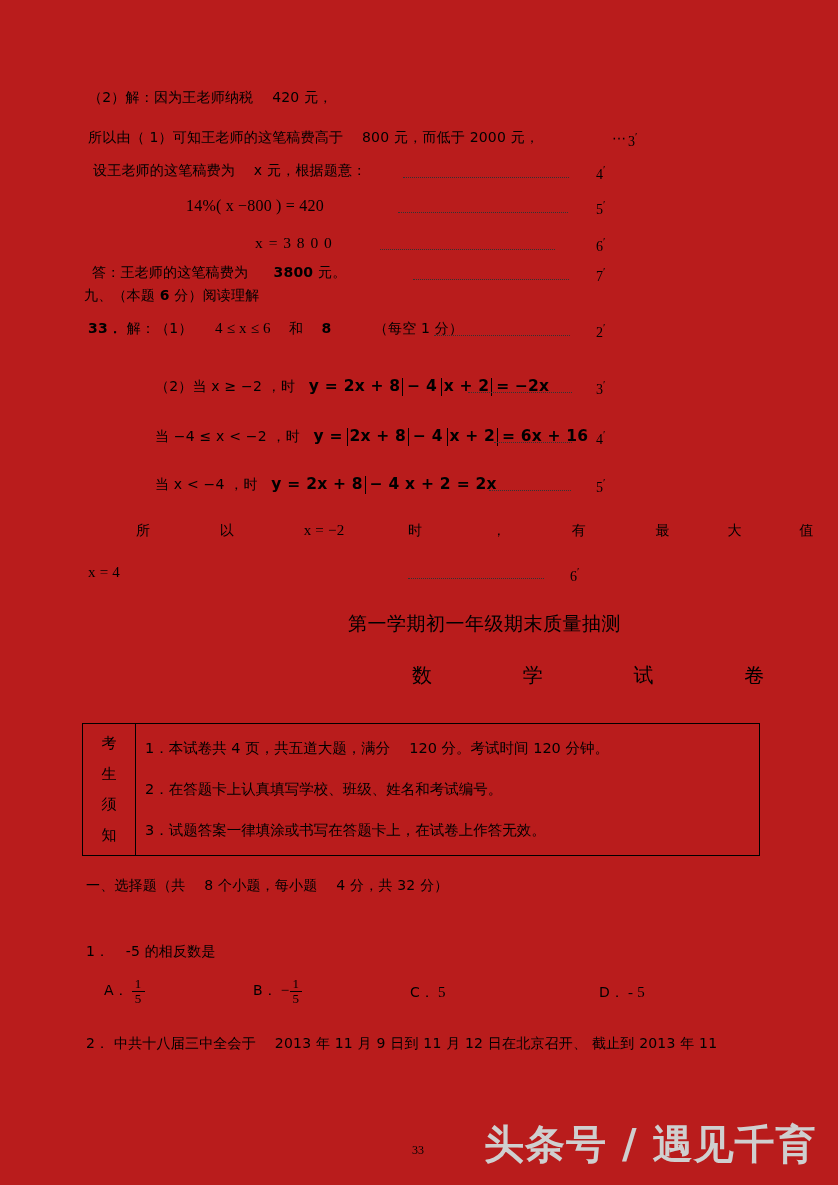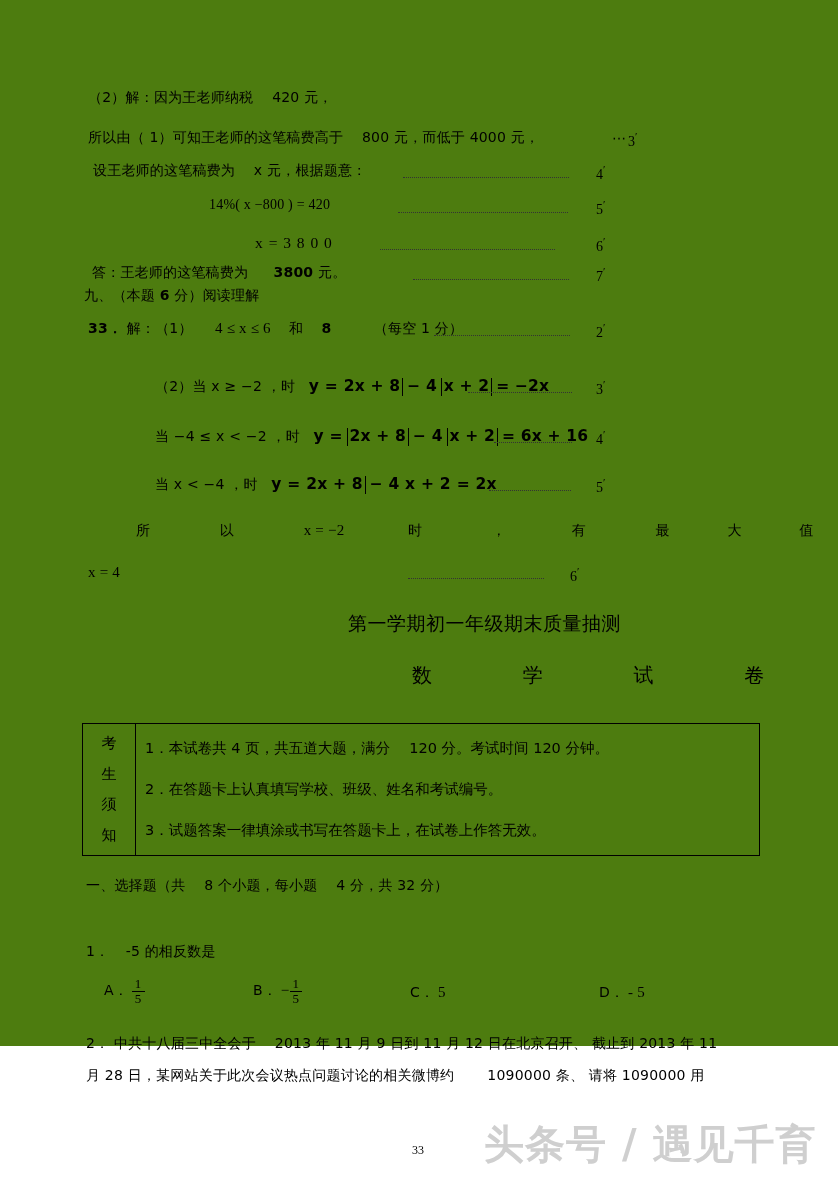--- a/index.html
+++ b/index.html
@@ -13,22 +13,22 @@
     position: relative;
     font-family: "Liberation Serif", "DejaVu Serif", serif;
     color: #000000;
     overflow: hidden;
   }
 
   .page {
     position: absolute;
     left: 0; top: 0;
     width: 838px;
-    height: 1046px;
-    background: #4d7c0f;
+    height: 1185px;
+    background: #b91c1c;
   }
 
   
   .ln {
     position: absolute;
     white-space: nowrap;
     font-size: 14.5px;
     line-height: 1;
     letter-spacing: 0.2px;
   }
@@ -164,29 +164,29 @@
     margin-left: 46px;
   }
 </style>
 </head>
 <body>
 
 <div class="page">
 
   <div class="ln cn" style="left:88px; top:90px;">（2）解：因为王老师纳税　 420 元，</div>
 
-  <div class="ln cn" style="left:88px; top:130px;">所以由（ 1）可知王老师的这笔稿费高于　 800 元，而低于 4000 元，</div>
+  <div class="ln cn" style="left:88px; top:130px;">所以由（ 1）可知王老师的这笔稿费高于　 800 元，而低于 2000 元，</div>
   <div class="mark" style="left:612px; top:130px;">⋯</div>
   <div class="mark" style="left:628px; top:130px;"><span>3</span><sup>′</sup></div>
 
   <div class="ln cn" style="left:93px; top:163px;">设王老师的这笔稿费为　 x 元，根据题意：</div>
   <div class="dots" style="left:403px; top:177px; width:166px;"></div>
   <div class="mark" style="left:596px; top:163px;"><span>4</span><sup>′</sup></div>
 
-  <div class="ln math" style="left:209px; top:198px; font-size:14px;">14%( x −800 ) = 420</div>
+  <div class="ln math" style="left:186px; top:198px; font-size:16px;">14%( x −800 ) = 420</div>
   <div class="dots" style="left:398px; top:212px; width:170px;"></div>
   <div class="mark" style="left:596px; top:198px;"><span>5</span><sup>′</sup></div>
 
   <div class="ln math" style="left:255px; top:235px; font-size:15.5px; letter-spacing:1px;">x = 3 8 0 0</div>
   <div class="dots" style="left:380px; top:249px; width:175px;"></div>
   <div class="mark" style="left:596px; top:235px;"><span>6</span><sup>′</sup></div>
 
   <div class="ln cn" style="left:92px; top:265px;">
     <span>答：王老师的这笔稿费为</span>
     <span class="sp" style="width:16px;"></span>
@@ -336,19 +336,18 @@
   <div class="ln" style="left:560px; top:985px;margin-left:39px;">
     <span class="cn">D．</span>
     <span class="math">- 5</span>
   </div>
 
   <div class="ln cn" style="left:86px; top:1036px;">
     <span>2．</span>
     <span>中共十八届三中全会于　 2013 年 11 月 9 日到 11 月 12 日在北京召开、 截止到 2013 年 11</span>
   </div>
 
-  <div class="ln cn" style="left:86px; top:1068px;">月 28 日，某网站关于此次会议热点问题讨论的相关微博约　　 1090000 条、 请将 1090000 用</div>
 
   <div class="pagenum">33</div>
 
   <div class="watermark">头条号 / 遇见千育</div>
 
 </div>
 
 </body></html>

